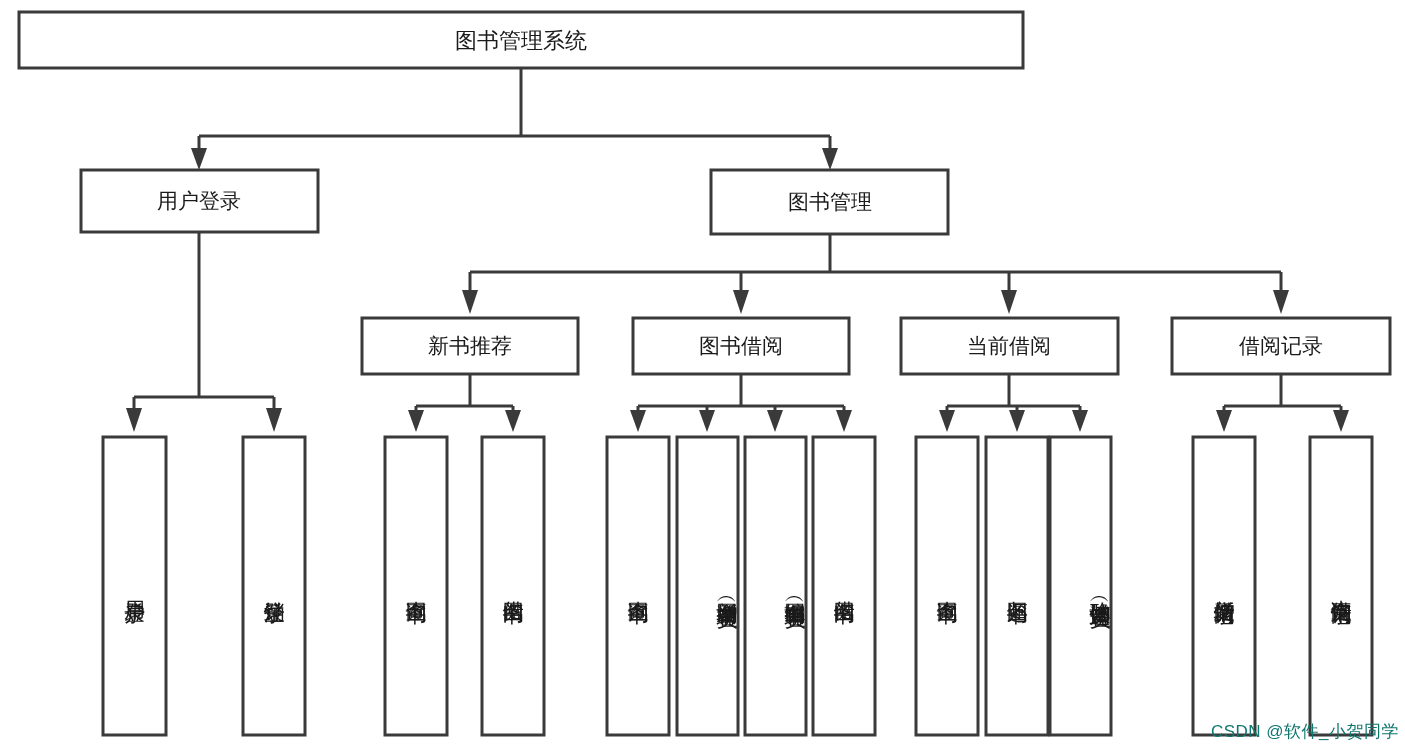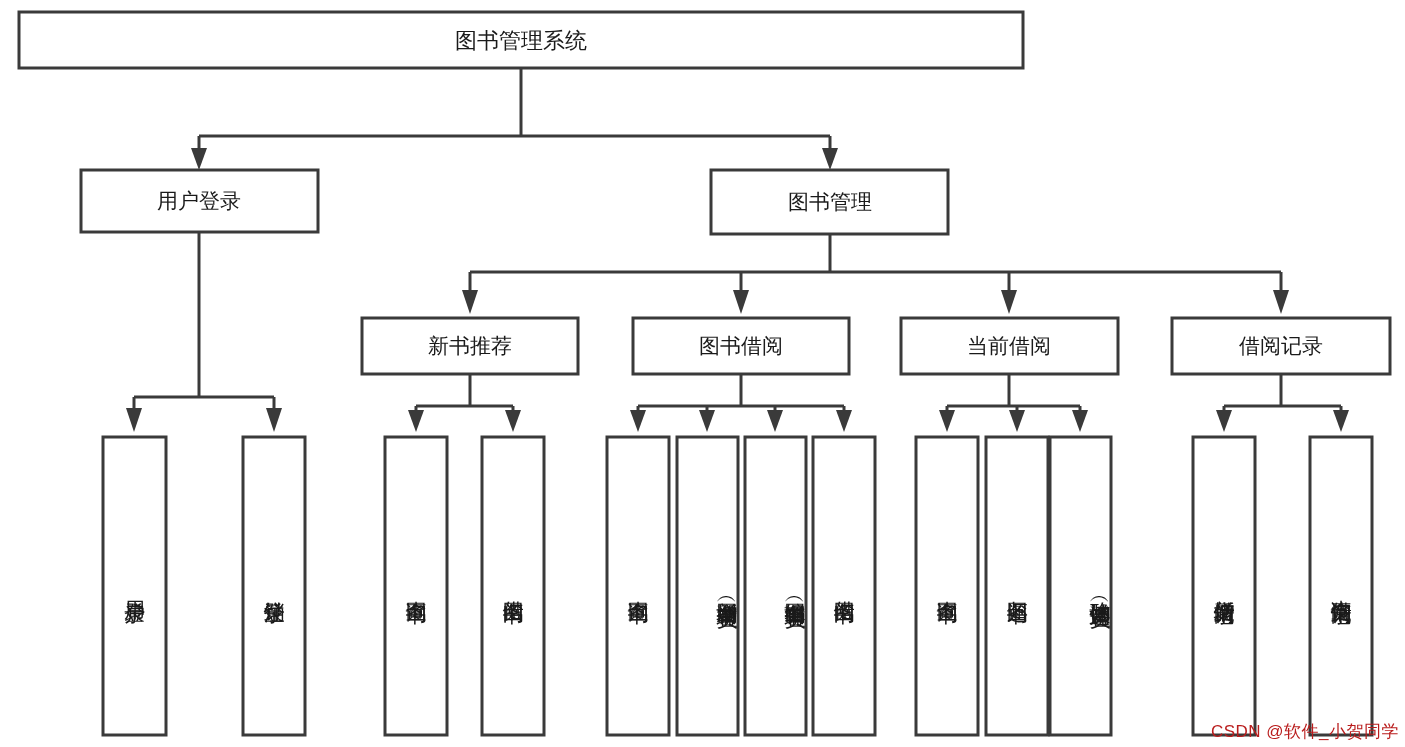--- a/index.html
+++ b/index.html
@@ -77,21 +77,21 @@
   }
   .leaf-label.centered {
     align-items: center;
   }
   .watermark {
     position: absolute;
     right: 6px;
     bottom: 4px;
     font-family: "Liberation Sans", "DejaVu Sans", sans-serif;
     font-size: 17px;
-    color: #b91c1c;
+    color: #0f766e;
     letter-spacing: 0.5px;
     white-space: nowrap;
   }
 </style>
 </head>
 <body>
 
 <div id="diagram-root">
 
   <svg class="diagram-canvas" viewBox="0 0 1405 747">

